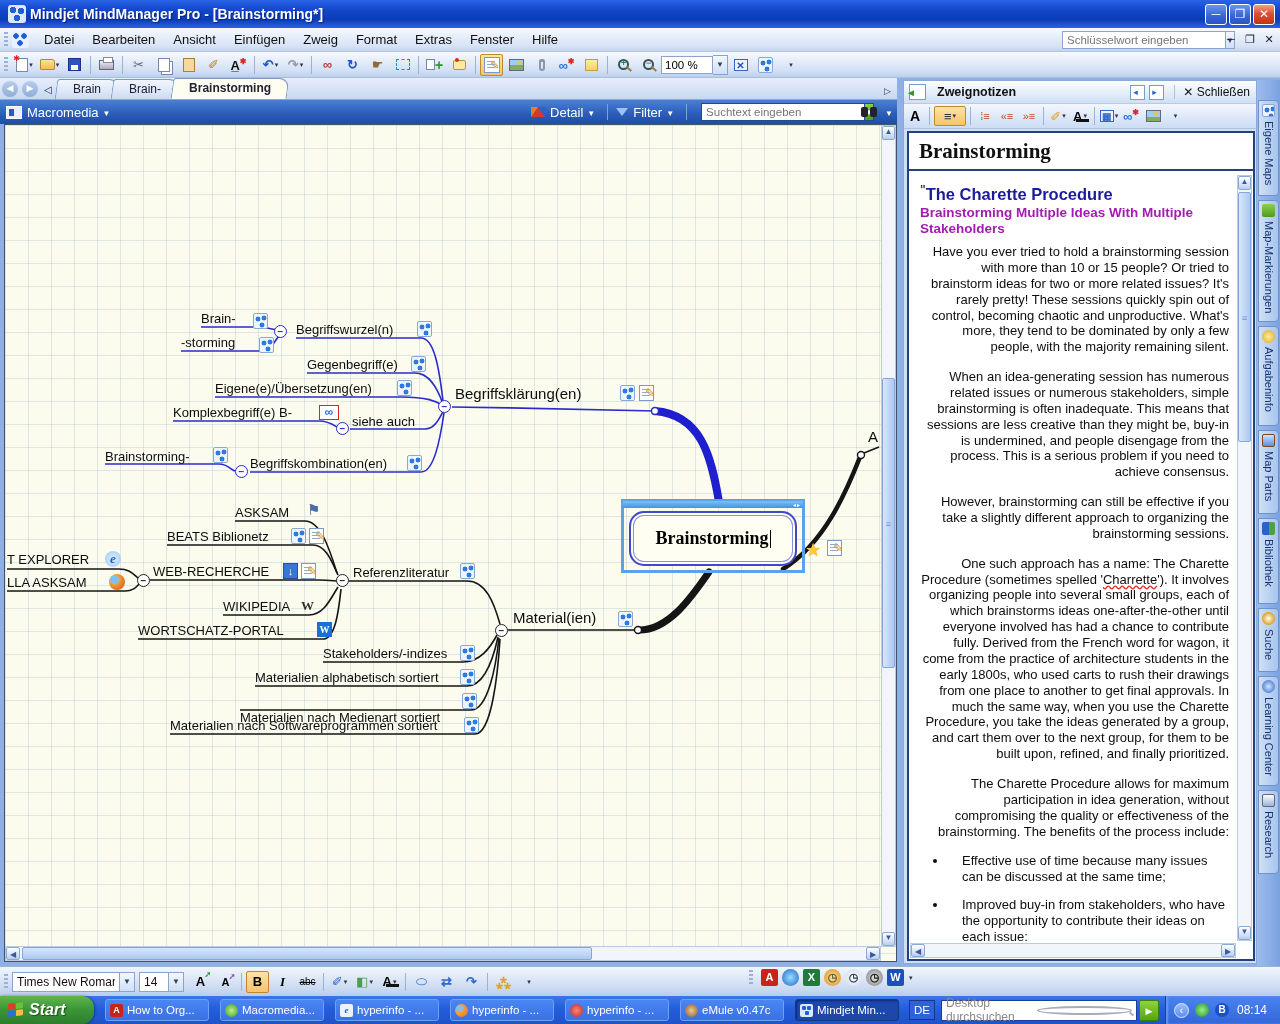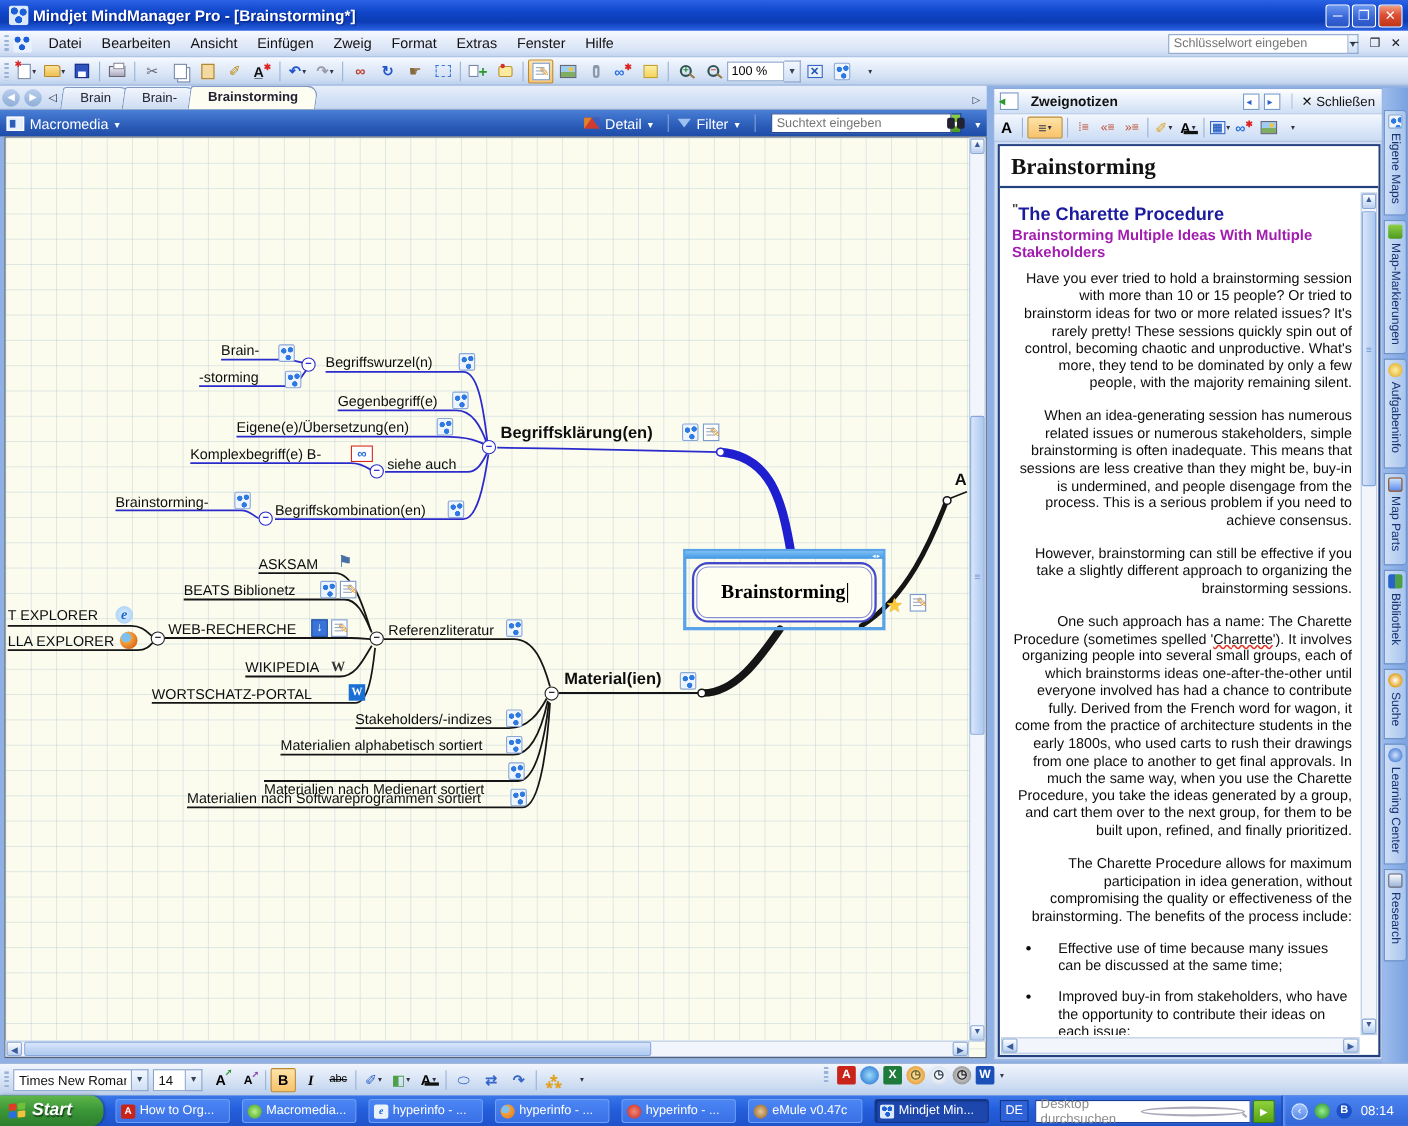--- a/index.html
+++ b/index.html
@@ -88,21 +88,21 @@
   .vsearch .kw-dd { background:linear-gradient(#8fd04a,#4d9a1e); color:#fff; border-color:#24488e; }
   .binoc { width:16px; height:10px; position:relative; margin:0 4px; }
   .binoc::before,.binoc::after { content:""; position:absolute; top:0; width:7px; height:10px; background:#223; border-radius:2px; }
   .binoc::after { right:0; }
 
   
   .map-doc { position:absolute; left:4px; top:124px; width:893px; height:838px; background:#fbfcee; border:1px solid #45506a;
     background-image:linear-gradient(rgba(188,204,214,.45) 1px,transparent 1px),linear-gradient(90deg,rgba(188,204,214,.45) 1px,transparent 1px);
     background-size:23px 23px; overflow:hidden; }
   .topic { position:absolute; font-size:13px; color:#0d0d0d; white-space:nowrap; }
-  .topic.main { font-weight:bold; font-size:15px; }
+  .topic.main { font-weight:normal; font-size:15px; }
   .mp { position:absolute; width:15px; height:16px; background:#eef5fe; border:1px solid #8aa8d6; border-radius:2px;
     background-image:radial-gradient(circle at 4px 5px,#2f7ae0 2.2px,transparent 2.7px),radial-gradient(circle at 10px 4px,#2f7ae0 2.2px,transparent 2.7px),radial-gradient(circle at 8px 11px,#2f7ae0 2.2px,transparent 2.7px); }
   .nic { position:absolute; width:15px; height:16px; background:#fff; border:1px solid #7a9ac8; }
   .nic::before { content:"✎"; position:absolute; right:-2px; top:0px; color:#e08914; font-size:12px; }
   .nic i { position:absolute; left:2px; top:3px; width:8px; height:1px; background:#9ab; box-shadow:0 3px 0 #9ab,0 6px 0 #9ab; }
   .linkic { position:absolute; width:20px; height:15px; border:1px solid #d42a1e; background:#fff; color:#2a6fe0; font-weight:bold; font-size:12px; line-height:12px; text-align:center; }
   .flagic { position:absolute; color:#4a6fa5; font-size:15px; }
   .ieic { position:absolute; width:16px; height:16px; border-radius:50%; background:radial-gradient(#dff0ff,#9cc8f4); color:#1a66d0; font:bold italic 13px/15px "Liberation Serif",serif; text-align:center; }
   .ffic { position:absolute; width:16px; height:16px; border-radius:50%; background:radial-gradient(circle at 35% 35%,#7ec0f0 28%,#f2a23c 32%,#e1701d 70%,#a84a10); }
   .wic { position:absolute; font:bold 13px/14px "Liberation Serif",serif; color:#333; }
@@ -438,21 +438,21 @@
 
     <div class="topic" style="left:230px;top:380px">ASKSAM</div>
     <div class="flagic" style="left:302px;top:376px">⚑</div>
     <div class="topic" style="left:162px;top:404px">BEATS Biblionetz</div>
     <div class="mp" style="left:286px;top:403px"></div>
     <div class="nic" style="left:304px;top:403px">
         <i></i>
       </div>
     <div class="topic" style="left:2px;top:427px">T EXPLORER</div>
     <div class="ieic" style="left:100px;top:426px">e</div>
-    <div class="topic" style="left:2px;top:450px">LLA EXPLORER</div>
+    <div class="topic" style="left:2px;top:450px">LLA ASKSAM</div>
     <div class="ffic" style="left:104px;top:449px"></div>
     <div class="topic" style="left:148px;top:439px">WEB-RECHERCHE</div>
     <div class="dlic" style="left:278px;top:438px">↓</div>
     <div class="nic" style="left:296px;top:438px">
         <i></i>
       </div>
     <div class="topic" style="left:218px;top:474px">WIKIPEDIA</div>
     <div class="wic" style="left:296px;top:474px">W</div>
     <div class="topic" style="left:133px;top:498px">WORTSCHATZ-PORTAL</div>
     <div class="wic2" style="left:312px;top:497px">W</div>

